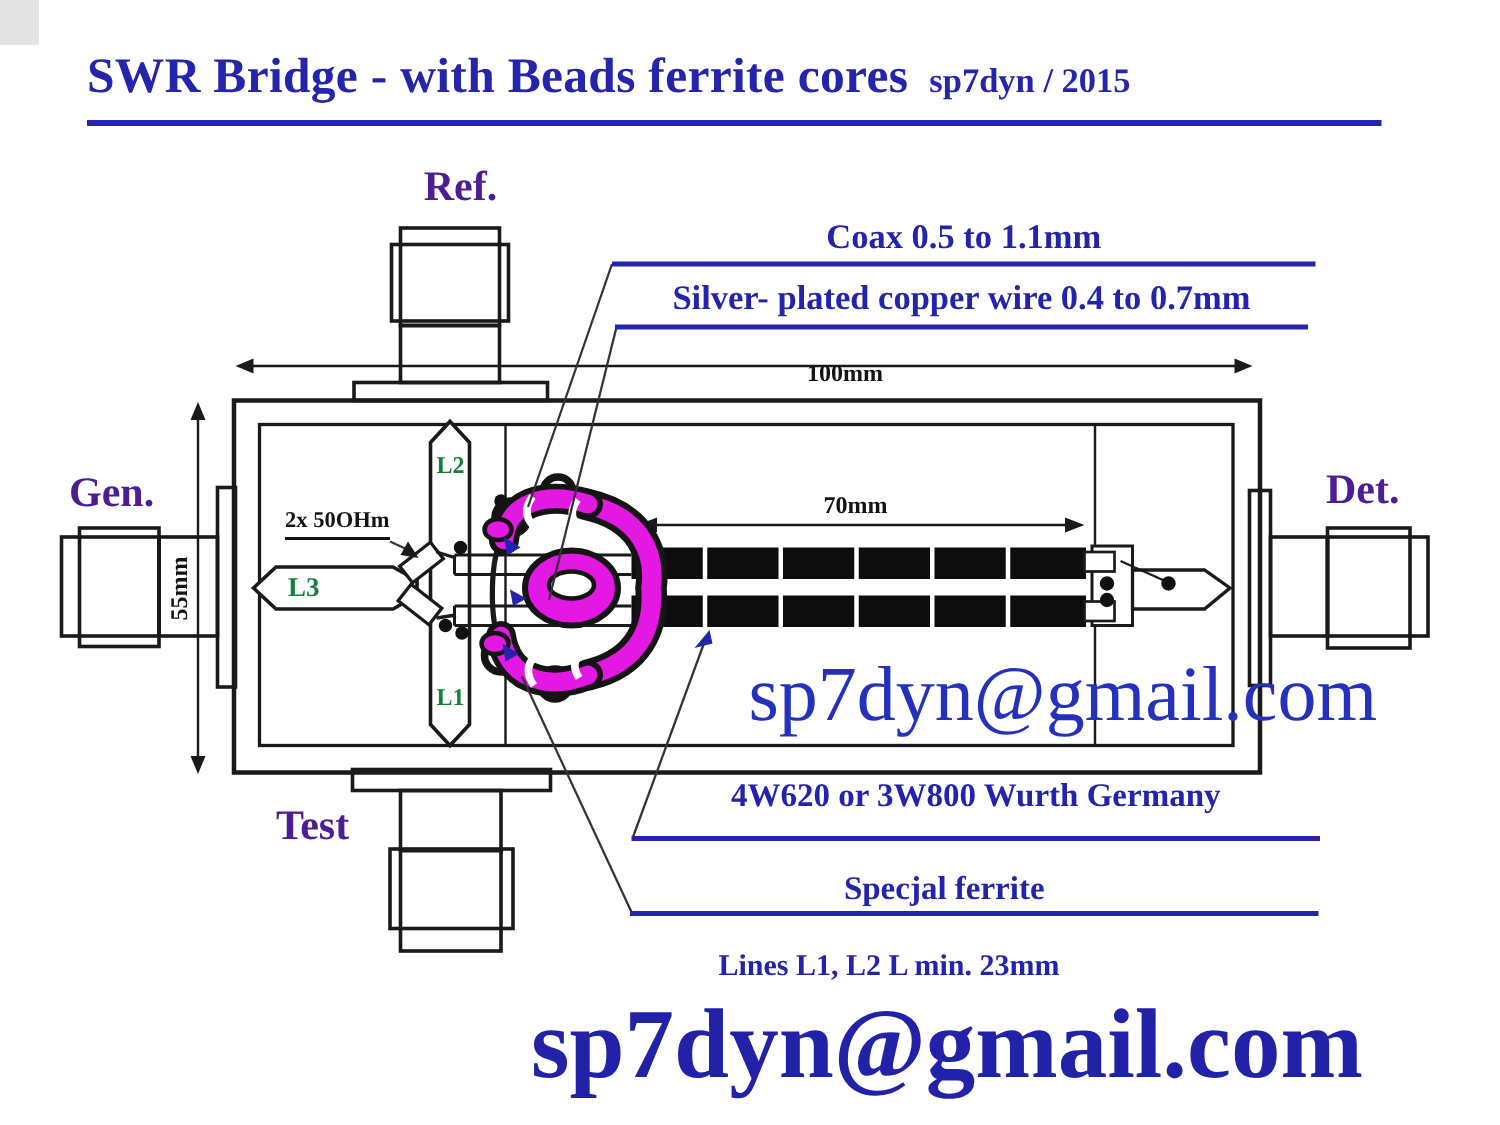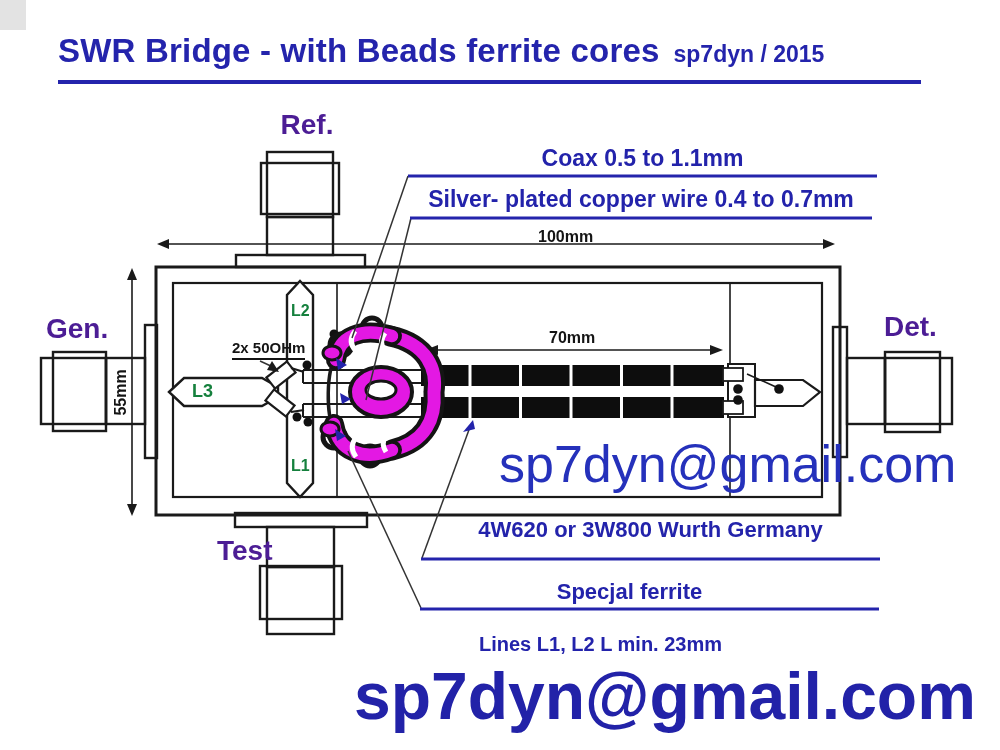--- a/index.html
+++ b/index.html
@@ -1,18 +1,18 @@
 <!DOCTYPE html>
 <html><head>
 <meta charset="utf-8">
 <style>
   html,body{margin:0;padding:0;background:#ffffff;}
   .canvas{
     position:relative;width:1000px;height:750px;background:#ffffff;overflow:hidden;
-    font-family:Liberation Sans, sans-serif;
+    font-family:Liberation Serif, serif;
   }
   .art{position:absolute;left:0;top:0;z-index:1;}
   .txt{position:absolute;z-index:3;white-space:nowrap;line-height:1.05;}
   .title-row{left:58px;top:34px;display:flex;align-items:baseline;gap:14px;}
   .title-main{font-size:33px;font-weight:bold;color:#2424ac;letter-spacing:.2px;}
   .title-credit{font-size:23px;font-weight:bold;color:#2424ac;text-align:right;}
   .port{font-size:28px;font-weight:bold;color:#4c1d95;}
   .callout{font-size:23px;font-weight:bold;color:#2323ab;text-align:center;}
   .callout-sm{font-size:22px;font-weight:bold;color:#2323ab;text-align:center;}
   .dim{font-size:16px;font-weight:bold;color:#141414;}
@@ -192,30 +192,30 @@
   </svg>
 
   <div class="txt title-row">
     <span class="title-main">SWR Bridge - with Beads ferrite cores</span>
     <span class="title-credit">sp7dyn / 2015</span>
   </div>
 
   <div class="txt port" style="left:272px;top:110px;width:70px;text-align:center;">Ref.</div>
   <div class="txt port" style="left:46px;top:314px;">Gen.</div>
   <div class="txt port" style="left:884px;top:312px;text-align:center;">Det.</div>
-  <div class="txt port" style="left:184px;top:536px;margin-left:33px;">Test</div>
+  <div class="txt port" style="left:184px;top:536px;">Test</div>
 
   <div class="txt callout" style="left:408px;top:146px;width:469px;">Coax 0.5 to 1.1mm</div>
   <div class="txt callout" style="left:408px;top:187px;width:466px;text-align:center;">Silver- plated copper wire 0.4 to 0.7mm</div>
 
-  <div class="txt dim" style="left:538px;top:229px;">100mm</div>
+  <div class="txt dim" style="left:538px;top:242px;">100mm</div>
   <div class="txt dim" style="left:549px;top:330px;">70mm</div>
   <div class="txt dim rot90" style="left:91px;top:384px;width:60px;text-align:center;">55mm</div>
 
-  <div class="txt r2x" style="left:190px;top:340px;border-bottom:2.5px solid #141414;padding-bottom:2px;margin-left:42px;">2x 50OHm</div>
+  <div class="txt r2x" style="left:190px;top:340px;border-bottom:2.5px solid #141414;padding-bottom:2px;">2x 50OHm</div>
 
   <div class="txt trace" style="left:192px;top:382px;font-size:18px;">L3</div>
   <div class="txt trace" style="left:291px;top:303px;font-size:16px;">L2</div>
   <div class="txt trace" style="left:291px;top:458px;font-size:16px;">L1</div>
 
   <div class="txt email-center" style="left:499px;top:437px;">sp7dyn@gmail.com</div>
 
   <div class="txt callout-sm" style="left:421px;top:518px;width:459px;">4W620 or 3W800 Wurth Germany</div>
   <div class="txt callout-sm" style="left:400px;top:580px;width:459px;">Specjal ferrite</div>
   <div class="txt" style="left:479px;top:634px;font-size:20px;font-weight:bold;color:#2323ab;">Lines L1, L2 L min. 23mm</div>

